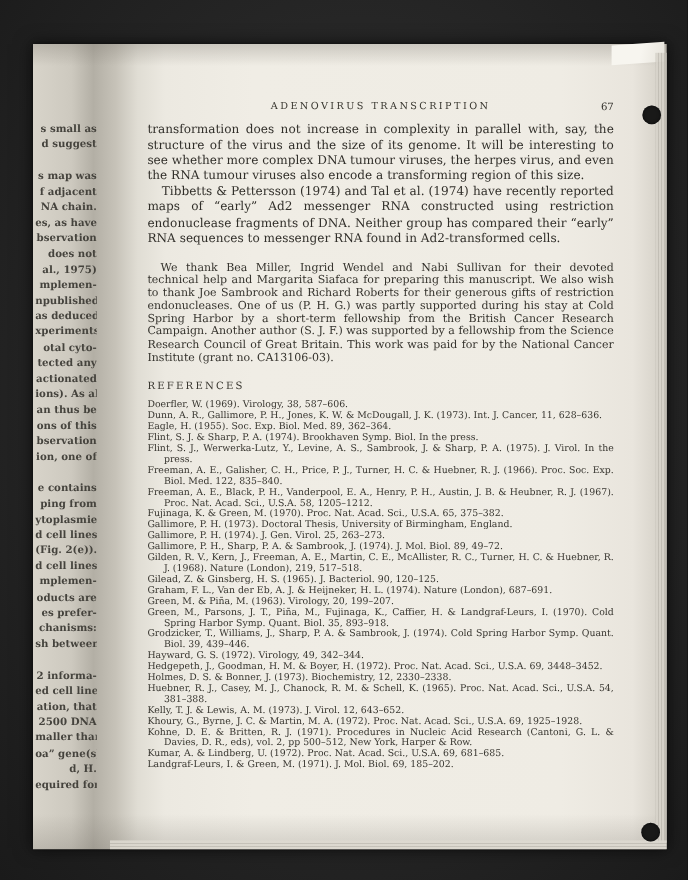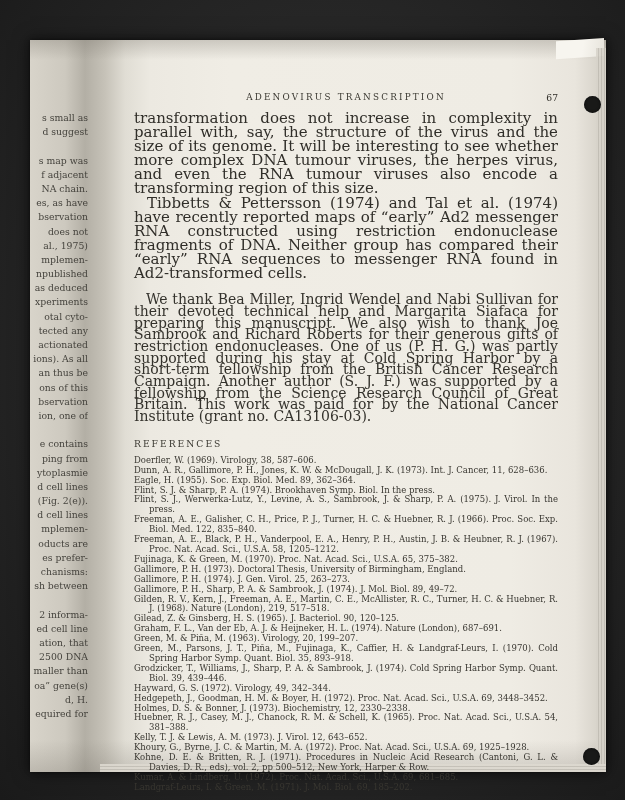--- a/index.html
+++ b/index.html
@@ -40,32 +40,32 @@
     background:#191918;
     box-shadow: inset 0 0 3px rgba(0,0,0,.7), 0 0 2px rgba(255,255,255,.25);
   }
   .hole-top { left:554px; top:56px; }
   .hole-bottom { left:553px; top:708px; }
 
   .fragments {
     position:absolute; left:2px; top:72px; width:56px;
     text-align:right; font-size:9.3px; color:#45433d;
   }
-  .frag-line { height:14.2px; overflow:hidden; white-space:nowrap; }
+  .frag-line { height:14.2px; overflow:hidden; white-space:nowrap;font-weight:bold; }
 
   .content { position:absolute; left:104px; top:52px; width:424px; color:#302e29; }
   .header { position:relative; height:14px; }
   .running-title { display:block; text-align:center; font-size:8.8px; letter-spacing:2.2px; color:#3a3831; }
   .page-number { position:absolute; right:0; top:0; font-size:9.2px; }
 
-  .body-para { margin:0; font-size:15px; line-height:14.1px; text-align:justify; }
+  .body-para { margin:0; font-size:11px; line-height:14.1px; text-align:justify; }
   .first { margin-top:5px; }
   .indent { text-indent:13px; }
 
-  .ack { margin:14px 0 0 0; font-size:14px; line-height:11.7px; text-align:justify; text-indent:12px; color:#34322c; }
+  .ack { margin:14px 0 0 0; font-size:10px; line-height:11.7px; text-align:justify; text-indent:12px; color:#34322c; }
 
   .refs-heading { margin-top:15px; text-align:left; font-size:9.2px; letter-spacing:2px; color:#3a3831; }
 
   .refs { margin-top:7px; font-size:8.5px; line-height:9.9px; color:#383630; }
   .ref { padding-left:15px; text-indent:-15px; text-align:justify; }
 </style>
 </head>
 <body>
 
 <div class="photo">

